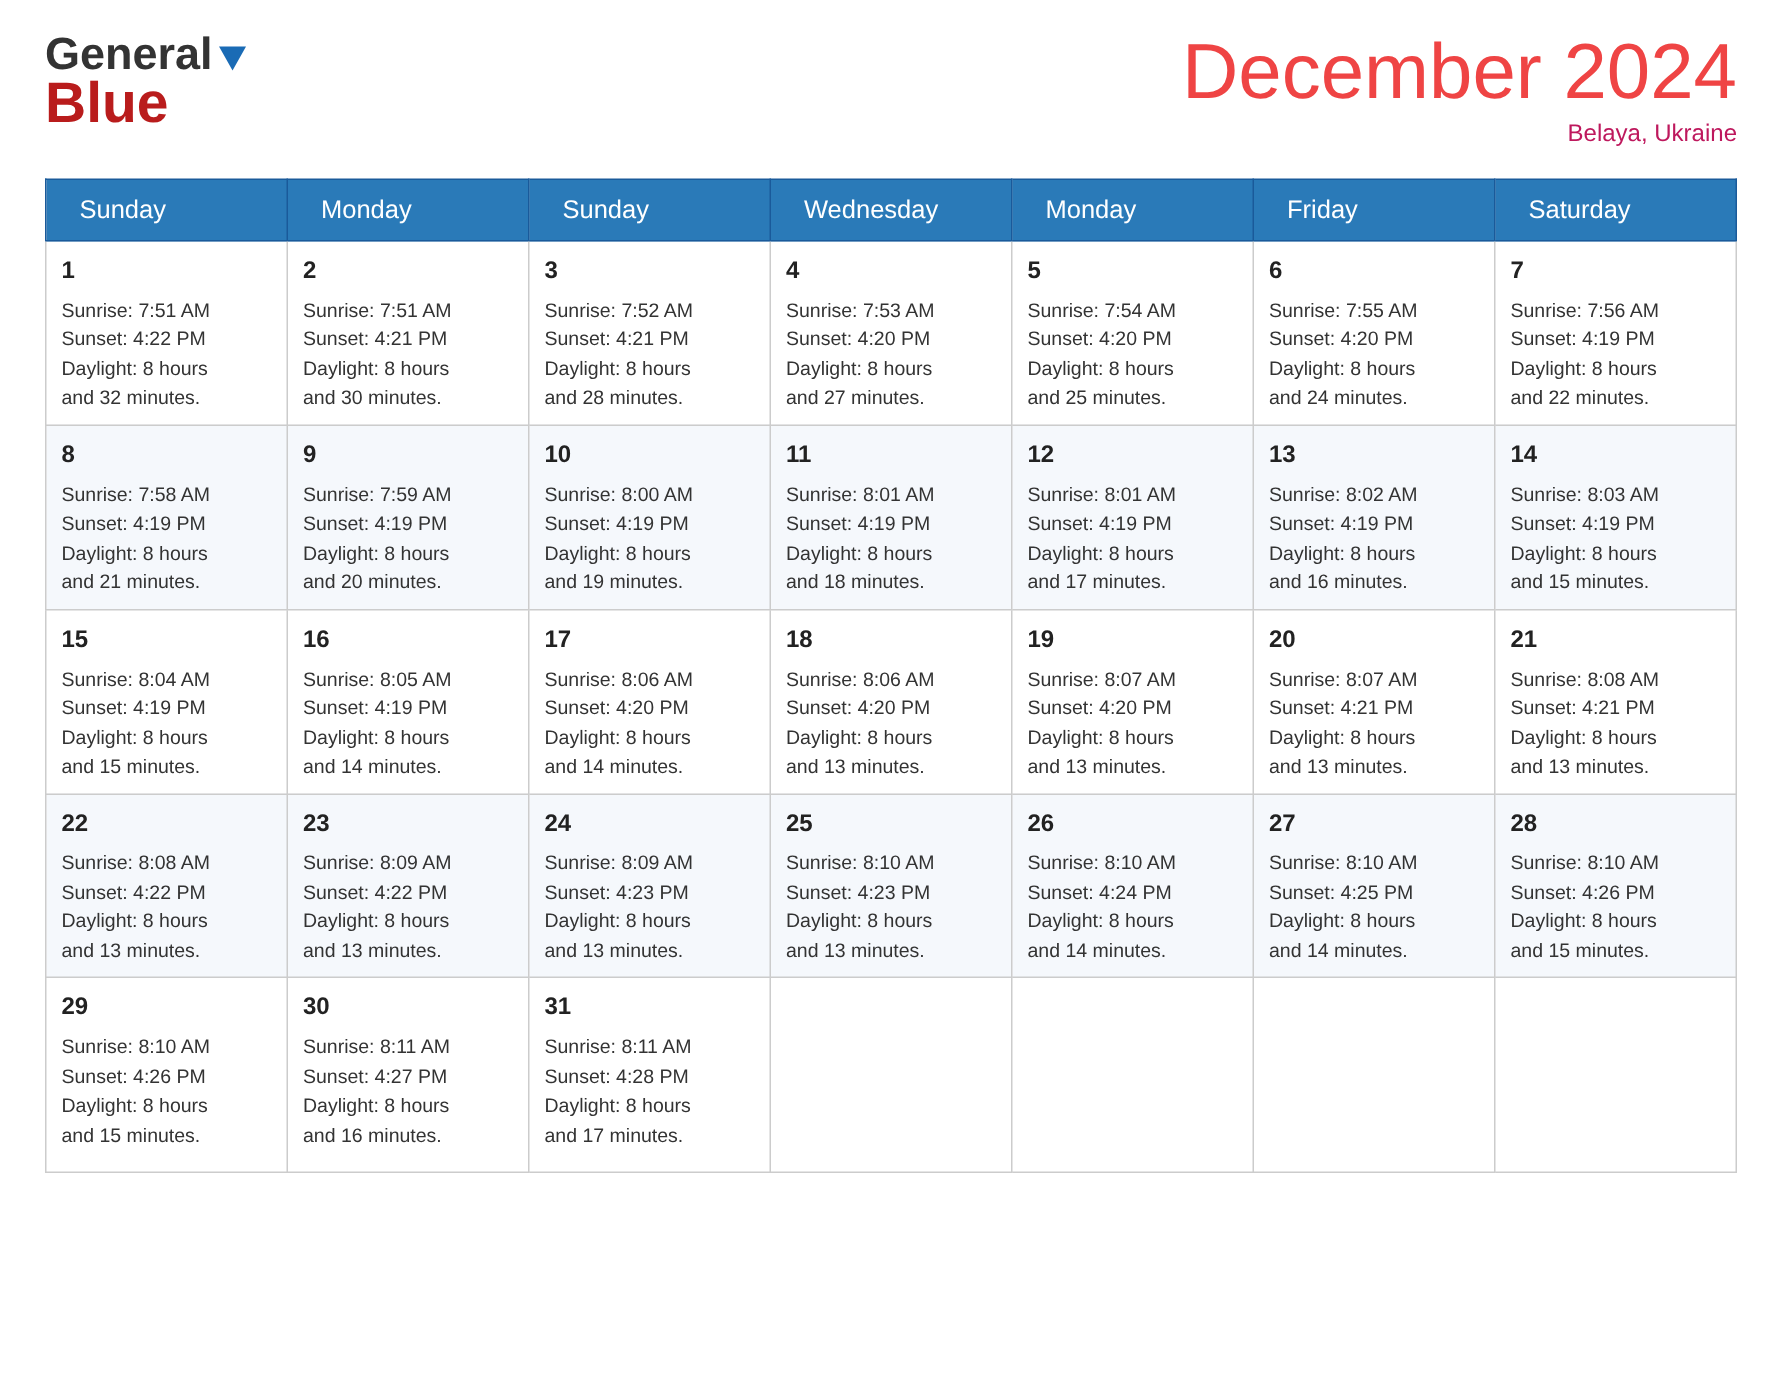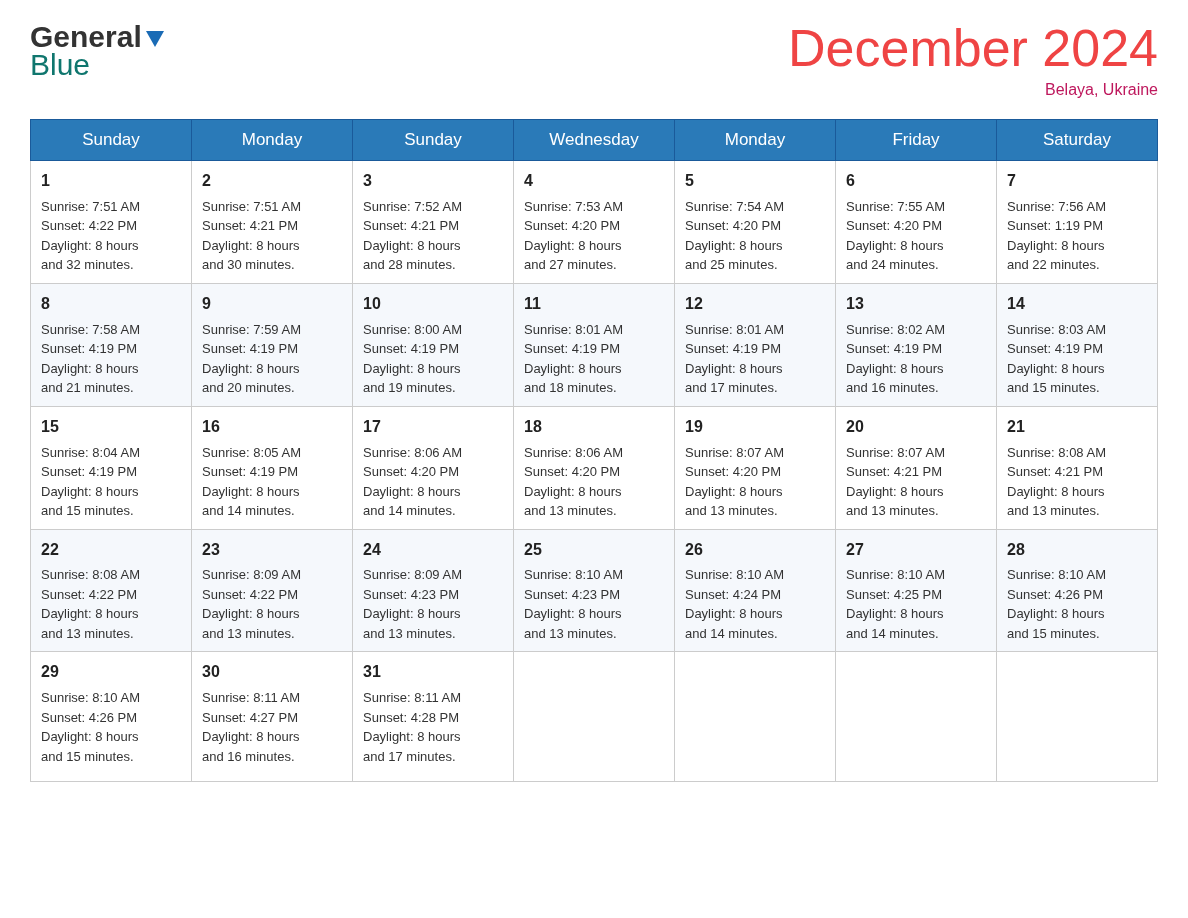--- a/index.html
+++ b/index.html
@@ -40,21 +40,21 @@
       width: 100%;
       border-collapse: collapse;
       table-layout: fixed;
     }
     thead tr th {
       background-color: #2a7ab8;
       color: #fff;
       font-size: 17px;
       font-weight: normal;
       padding: 10px 22px;
-      text-align: center;
+      text-align: left;
       border: 1px solid #1a5a9a;
     }
     tbody tr td {
       vertical-align: top;
       padding: 8px 10px;
       border: 1px solid #ccc;
       font-size: 13.5px;
       line-height: 1.55;
       height: 110px;
     }
@@ -84,21 +84,21 @@
 <body>
 
 <div class="header">
   <div class="logo">
     <div style="display:flex; align-items:center; gap:0px;">
       <span style="font-size:30px; font-weight:bold; color:#333;">General</span>
       <svg width="22" height="22" viewBox="0 0 22 22" style="margin-left:2px; margin-top:2px;">
         <polygon points="2,4 20,4 11,20" fill="#1a6bb5"></polygon>
       </svg>
     </div>
-    <div style="font-size:30px; font-weight:normal; color:#0f766e; margin-top:-6px; margin-left:0px;">Blue</div>
+    <div style="font-size:38px; font-weight:bold; color:#b91c1c; margin-top:-6px; margin-left:0px;">Blue</div>
   </div>
   <div class="title-section">
     <div class="month-title">December 2024</div>
     <div class="location">Belaya, Ukraine</div>
   </div>
 </div>
 
 <table>
   <thead>
     <tr>
@@ -151,21 +151,21 @@
         <td>
           <span class="day-num">6</span>
           <div class="day-info" style="white-space: pre-line;">Sunrise: 7:55 AM
 Sunset: 4:20 PM
 Daylight: 8 hours
 and 24 minutes.</div>
         </td>
         <td>
           <span class="day-num">7</span>
           <div class="day-info" style="white-space: pre-line;">Sunrise: 7:56 AM
-Sunset: 1:19 PM
+Sunset: 4:19 PM
 Daylight: 8 hours
 and 22 minutes.</div>
         </td>
       </tr>
       <tr>
         <td>
           <span class="day-num">8</span>
           <div class="day-info" style="white-space: pre-line;">Sunrise: 7:58 AM
 Sunset: 4:19 PM
 Daylight: 8 hours

